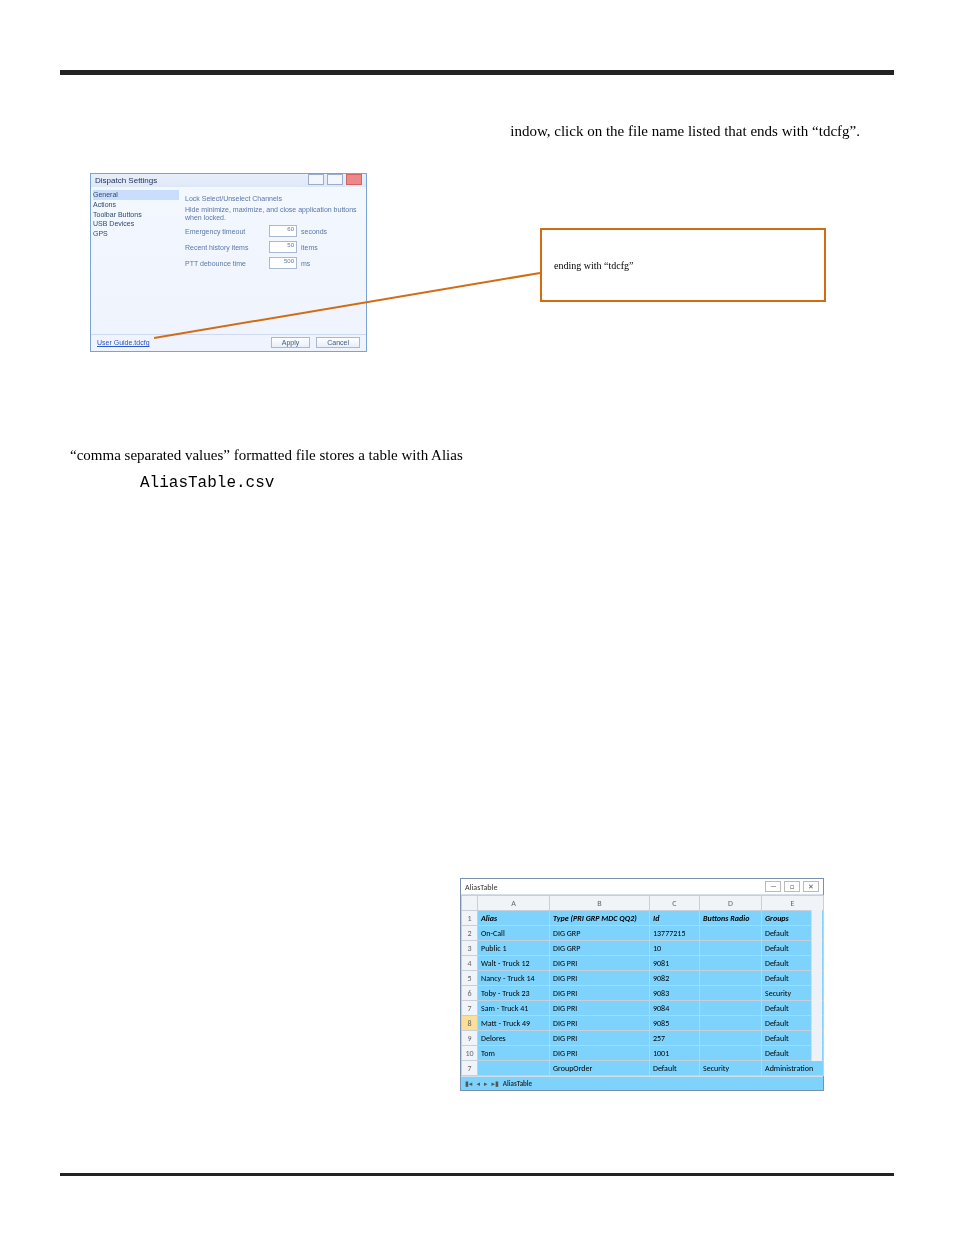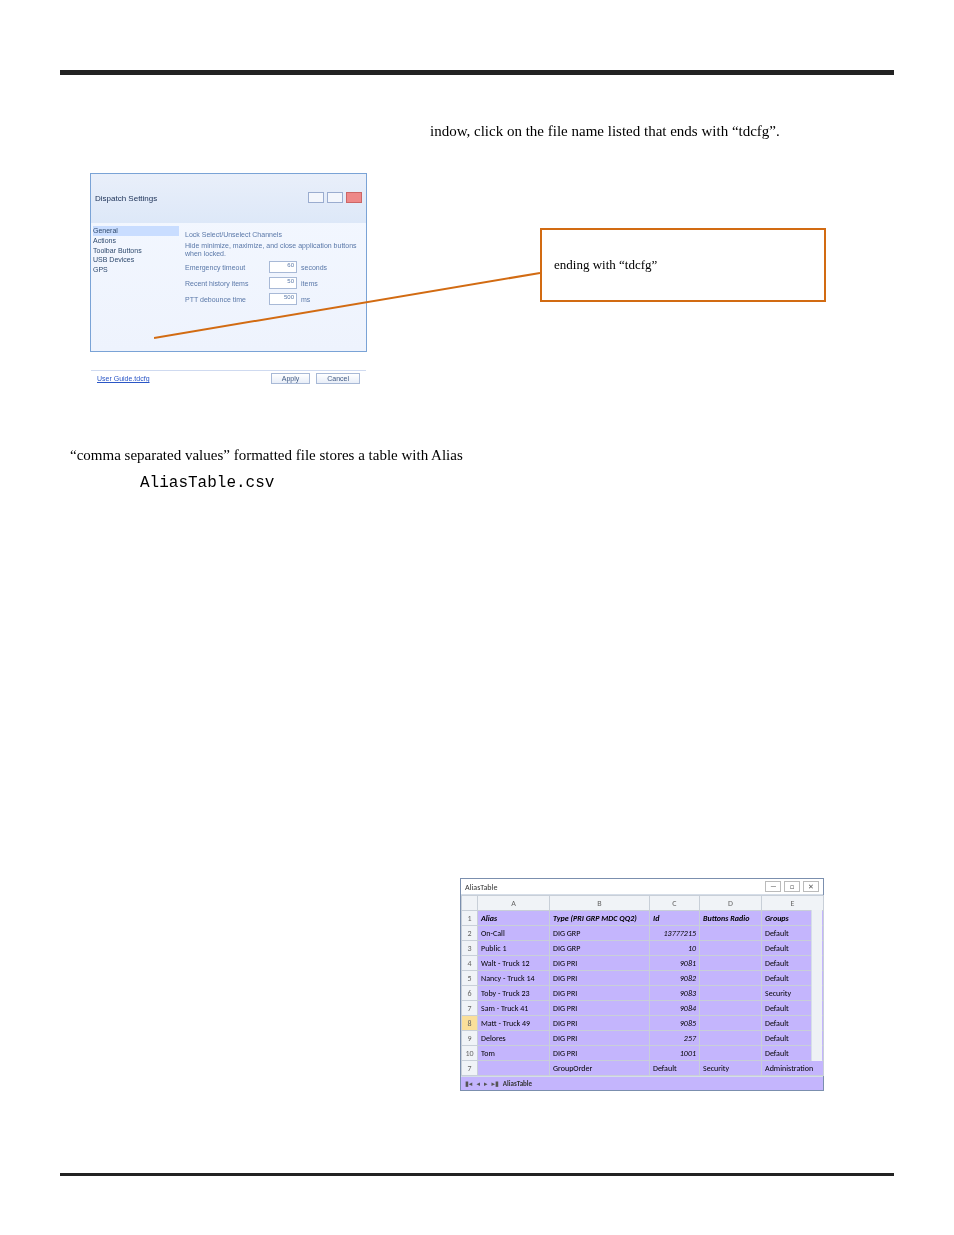--- a/index.html
+++ b/index.html
@@ -22,39 +22,40 @@
     padding: 0 60px 40px 60px;
     position: relative;
     min-height: 1050px;
   }
   .right-intro {
     position: absolute;
     left: 430px;
     top: 38px;
     width: 430px;
     font-size: 15px;
+    text-align: right;
   }
   
   .dswin {
     position: absolute;
     left: 90px;
     top: 90px;
     width: 275px;
     height: 177px;
     border: 1px solid #7aa3d6;
     background: linear-gradient(#f4f8ff,#eef3fd);
     font-family: "Segoe UI", Tahoma, sans-serif;
     font-size: 7px;
     color: #2f4a6e;
   }
   .ds-title {
     display: flex;
     justify-content: space-between;
     align-items: center;
-    padding: 18px 4px;
+    padding: 0 4px;
     background: linear-gradient(#e9effa,#dde8f8);
     font-size: 8px;
     color: #1a2f55;
   }
   .ds-titlebtns span {
     display: inline-block;
     width: 14px;
     height: 9px;
     border: 1px solid #9aaccf;
     margin-left: 1px;
@@ -107,21 +108,21 @@
     position:absolute;
     left: 540px;
     top: 145px;
     width: 270px;
     height: 70px;
     border: 2px solid #d26b12;
     background:#fff;
     display:flex;
     align-items:center;
     padding-left:12px;
-    font-size:13px;
+    font-size:10px;
   }
   svg.connector {
     position:absolute;
     left: 154px;
     top: 145px;
     width: 390px;
     height: 120px;
     pointer-events:none;
   }
 
@@ -132,21 +133,21 @@
   }
   .mono { font-family: "Courier New", monospace; font-size:16px; }
 
   
   .alwin {
     position:absolute;
     left: 460px;
     top: 795px;
     width: 362px;
     border:1px solid #7b8fae;
-    background:#c4b5fd;
+    background:#7dd3fc;
     font-family: Calibri, Arial, sans-serif;
     font-size: 8px;
   }
   .al-titlebar {
     display:flex;
     justify-content:space-between;
     align-items:center;
     padding:2px 4px;
     background:#fff;
     border-bottom:1px solid #d5dde8;
@@ -182,21 +183,21 @@
   }
   .al-rowhdr {
     background:#f0f3f7;
     text-align:center;
     color:#666;
     width:16px;
     font-weight:normal;
   }
   .al-hdrrow td { font-weight:bold; font-style:italic;margin-top:44px; }
   .al-selrow th { background:#fadf9a; }
-  .al-num { text-align:right;font-style:italic; }
+  .al-num { text-align:left; }
   .al-foot {
     display:flex;
     padding:2px 4px;
     border-top:1px solid #d5dde8;
     font-size:7px;
     color:#555;
     gap:4px;
     align-items:center;
   }
   .al-foot .tabs { font-weight:bold; color:#333; }

